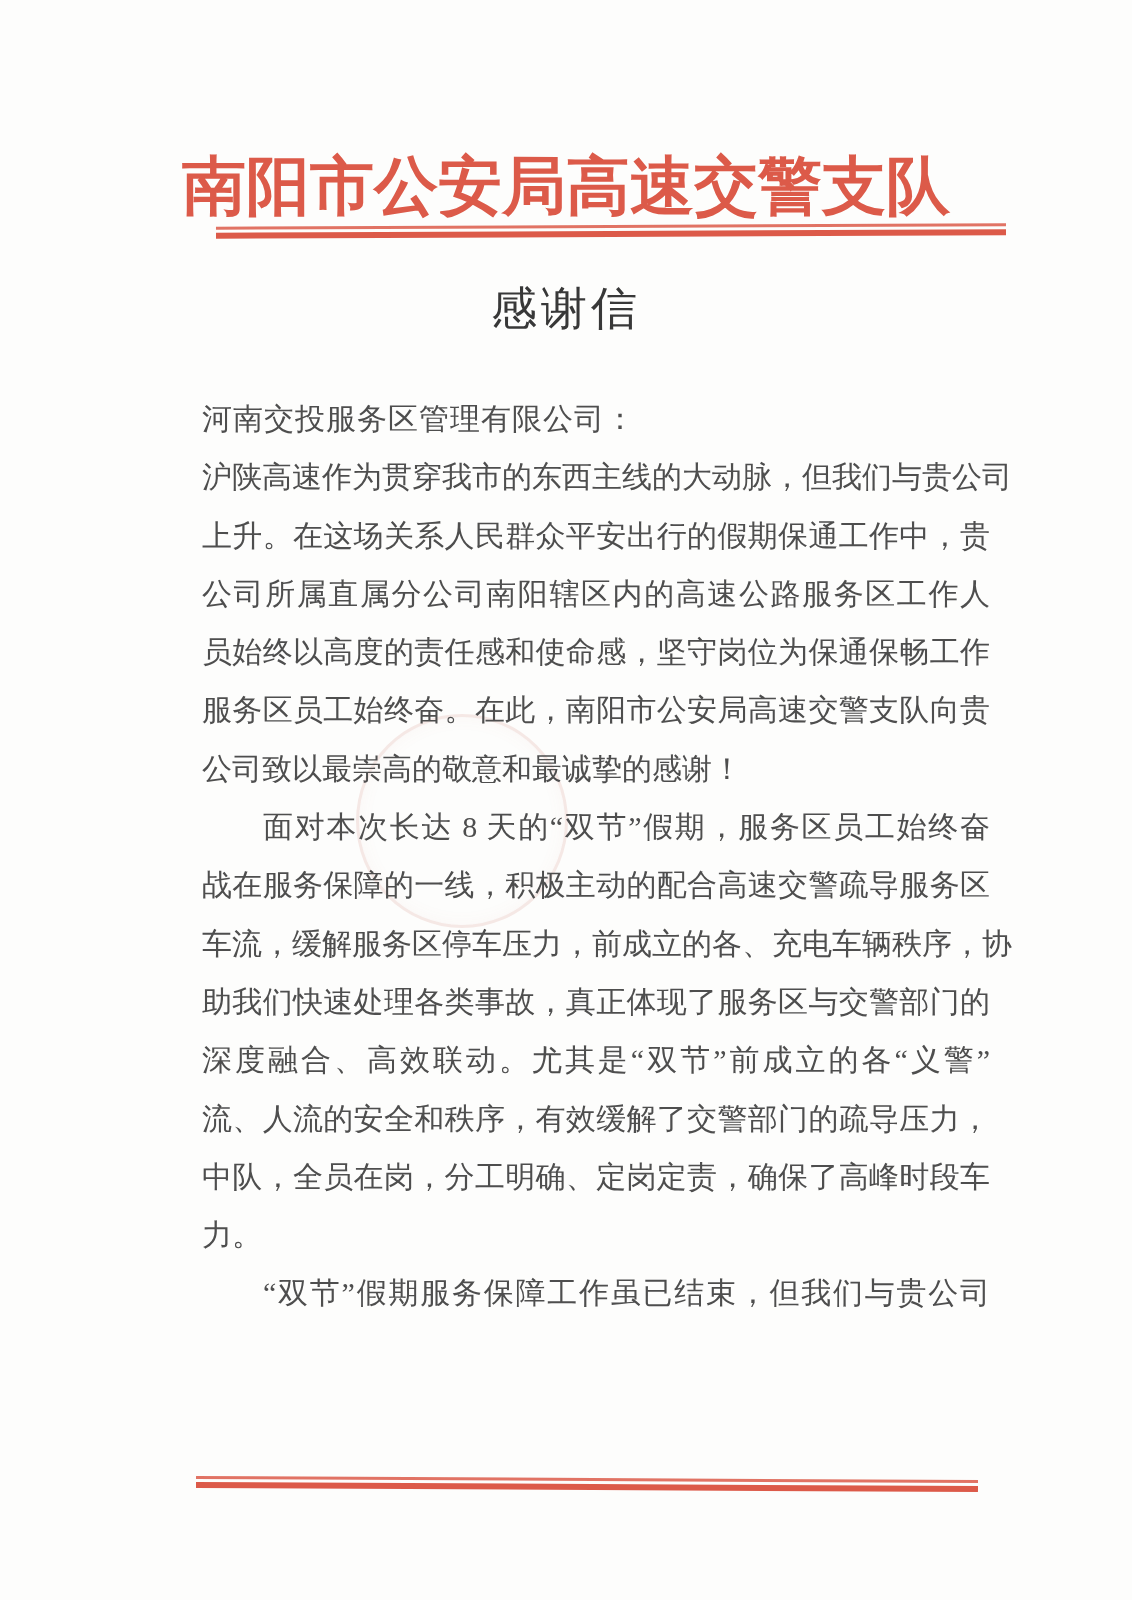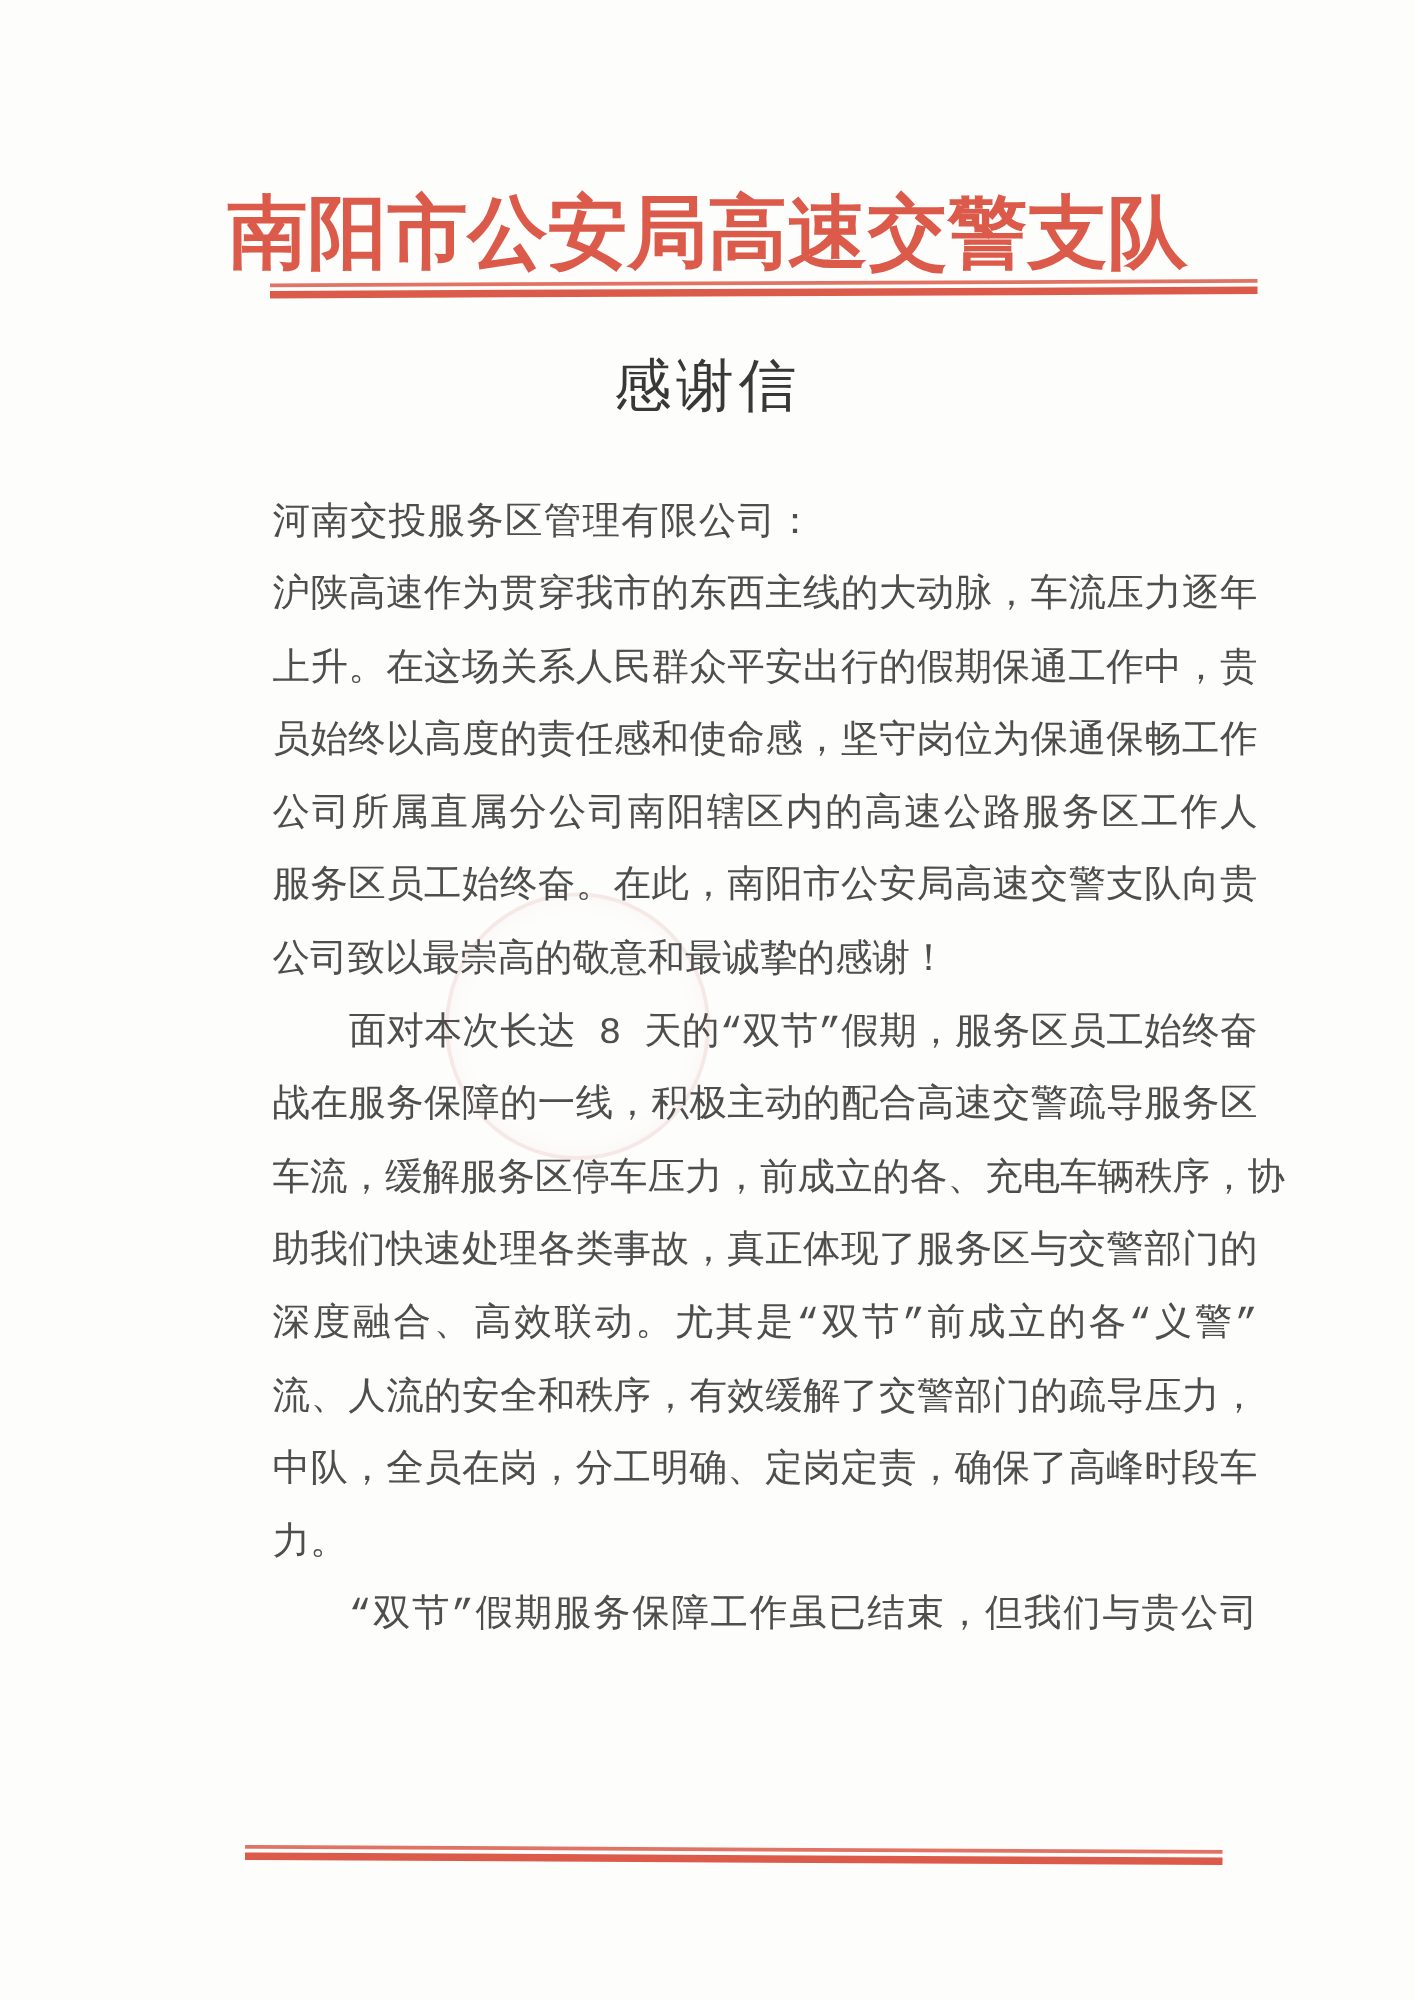--- a/index.html
+++ b/index.html
@@ -50,21 +50,21 @@
     position:absolute;
     left:308px;top:714px;
     width:212px;height:214px;
     border:3px solid rgba(201,115,104,0.15);
     border-radius:50%;
     box-shadow:inset 0 0 18px rgba(201,115,104,0.05);
   }
   
   .letter-body{
     position:absolute;
-    top:390px;left:170px;width:788px;font-family:Liberation Mono, monospace;
+    top:390px;left:154px;width:788px;
   }
   .line{
     height:58.3px;
     line-height:58.3px;
     font-size:30px;
     color:var(--ink);
     white-space:nowrap;
     text-align:justify;
     text-align-last:justify;
     font-weight:400;
@@ -86,24 +86,24 @@
     <div class="thick"></div>
   </div>
 
   <div class="doc-title">感谢信</div>
 
   <div class="stamp"></div>
 
   <div class="letter-body">
     <div class="line salutation">河南交投服务区管理有限公司：</div>
 
-      <div class="line">沪陕高速作为贯穿我市的东西主线的大动脉，车流压力逐年</div>
+      <div class="line">沪陕高速作为贯穿我市的东西主线的大动脉，但我们与贵公司</div>
       <div class="line">上升。在这场关系人民群众平安出行的假期保通工作中，贵</div>
+      <div class="line">公司所属直属分公司南阳辖区内的高速公路服务区工作人</div>
       <div class="line">员始终以高度的责任感和使命感，坚守岗位为保通保畅工作</div>
-      <div class="line">公司所属直属分公司南阳辖区内的高速公路服务区工作人</div>
       <div class="line">服务区员工始终奋。在此，南阳市公安局高速交警支队向贵</div>
       <div class="line no-just">公司致以最崇高的敬意和最诚挚的感谢！</div>
       <div class="line first">面对本次长达 8 天的“双节”假期，服务区员工始终奋</div>
       <div class="line">战在服务保障的一线，积极主动的配合高速交警疏导服务区</div>
       <div class="line">车流，缓解服务区停车压力，前成立的各、充电车辆秩序，协</div>
       <div class="line">助我们快速处理各类事故，真正体现了服务区与交警部门的</div>
       <div class="line">深度融合、高效联动。尤其是“双节”前成立的各“义警”</div>
       <div class="line">流、人流的安全和秩序，有效缓解了交警部门的疏导压力，</div>
       <div class="line">中队，全员在岗，分工明确、定岗定责，确保了高峰时段车</div>
       <div class="line no-just">力。</div>

